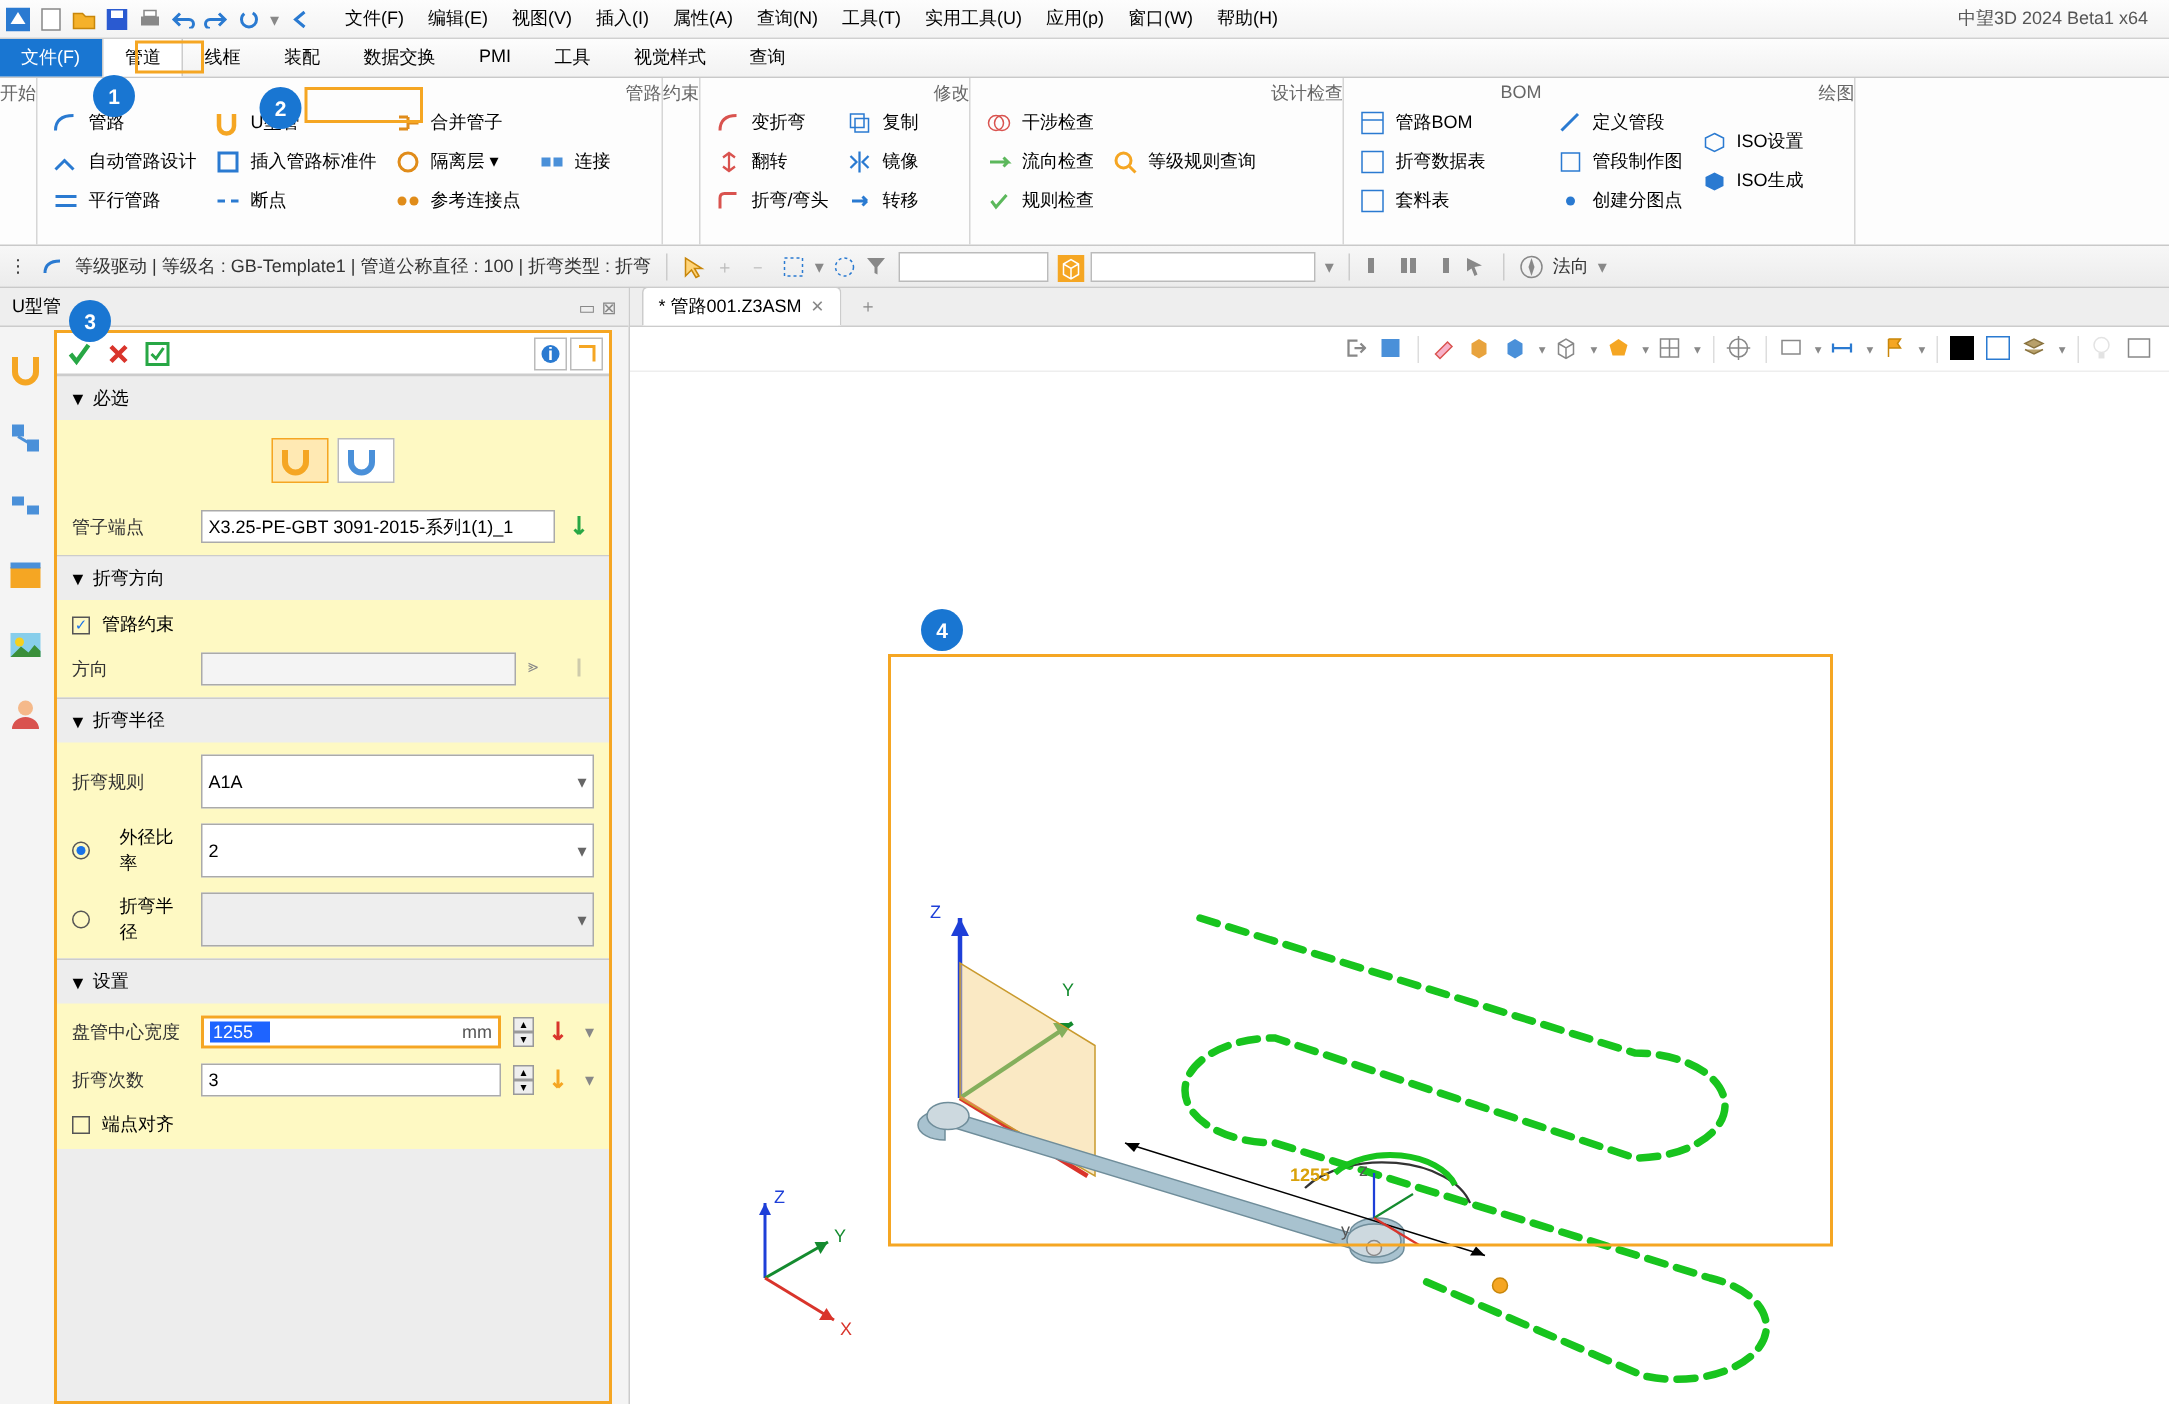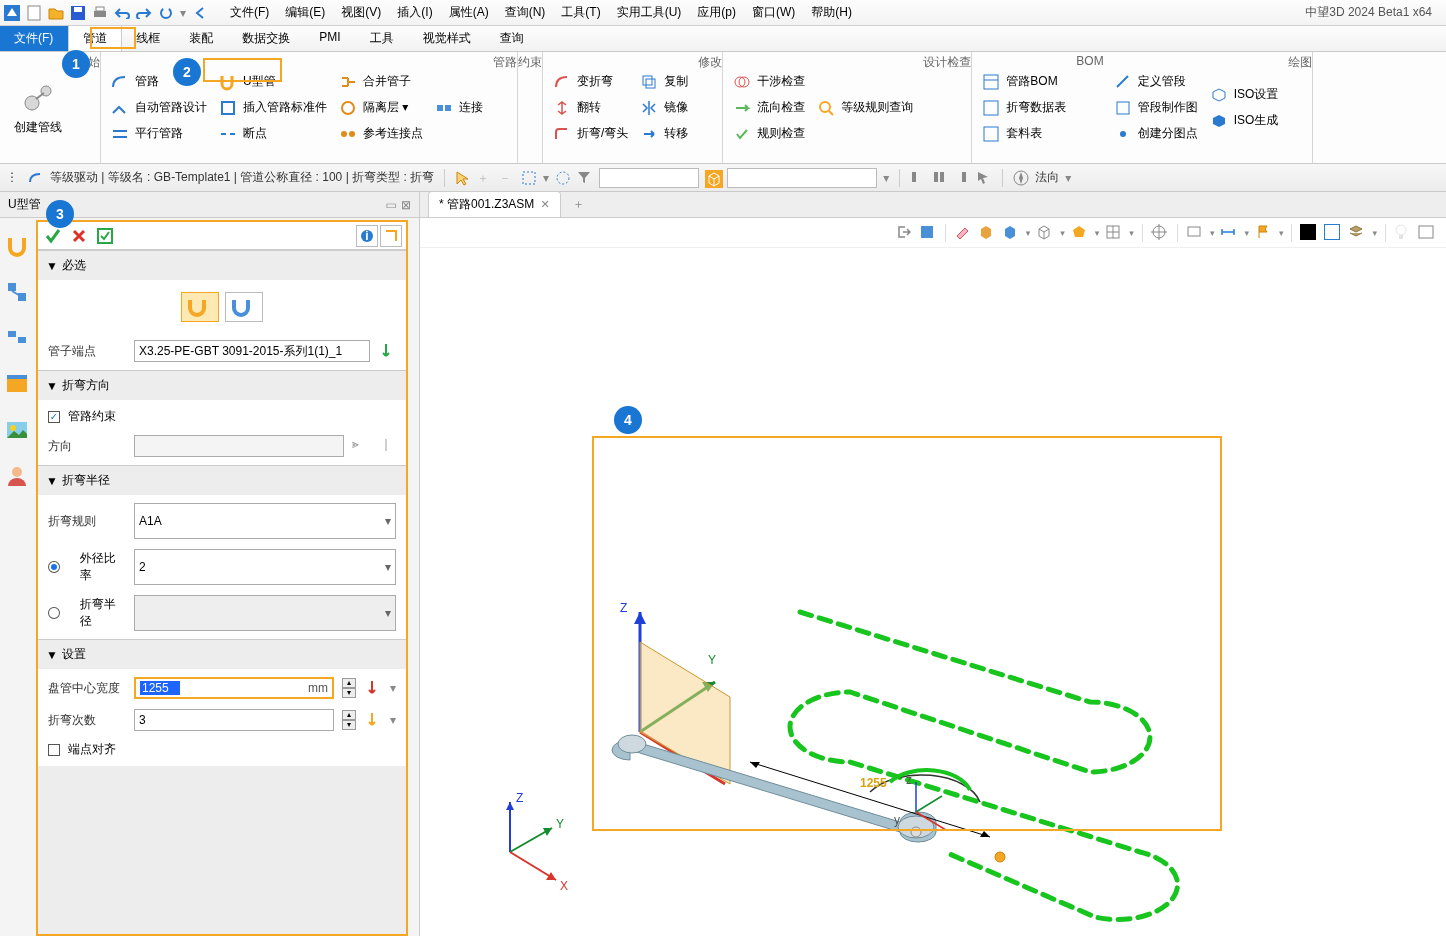--- a/index.html
+++ b/index.html
@@ -42,21 +42,21 @@
 .leftpane { width:420px; border-right:1px solid #ccc; display:flex; flex-direction:column; background:#f4f4f4; }
 .leftpane .panehdr { height:26px; display:flex; align-items:center; padding:0 8px; background:#eee; border-bottom:1px solid #ccc; }
 .leftpane .panehdr .phicons { margin-left:auto; display:flex; gap:4px; color:#888; }
 
 .dialog { margin:2px 0 0 36px; border:2px solid #f5a623; background:#ededed; flex:1; overflow:auto; position:relative; width:372px; }
 .dlgtoolbar { height:28px; background:#fff; display:flex; align-items:center; padding:0 4px; gap:4px; border-bottom:1px solid #ccc; }
 .dlgtoolbar .btn { width:22px; height:22px; display:flex; align-items:center; justify-content:center; border:1px solid transparent; }
 .dlgtoolbar .right { margin-left:auto; display:flex; gap:2px; }
 .section { border-top:1px solid #ccc; background:#ededed; }
 .section .shdr { padding:6px 8px; background:#ededed; font-weight:400; display:flex; align-items:center; gap:4px; }
-.section .sbody { padding:8px 10px; background:#ffffff; display:flex; flex-direction:column; gap:10px; }
+.section .sbody { padding:8px 10px; background:#fef9c3; display:flex; flex-direction:column; gap:10px; }
 .row { display:flex; align-items:center; gap:8px; }
 .row label { width:78px; color:#333; }
 .row .field { flex:1; height:22px; border:1px solid #aaa; background:#fff; padding:0 4px; display:flex; align-items:center; }
 .row .unit { width:30px; text-align:right; color:#555; }
 .row .spin { width:14px; display:flex; flex-direction:column; }
 .row .spin div { height:10px; border:1px solid #999; font-size:8px; text-align:center; line-height:8px; background:#eee; }
 .row .aux { width:18px; height:18px; }
 .selbox { flex:1; height:36px; border:1px solid #aaa; background:#fff; display:flex; align-items:center; padding:0 4px; }
 .selbox .dd { margin-left:auto; color:#666; }
 input[type=text]{ border:none; outline:none; width:100%; background:transparent; font-size:12px; }
@@ -176,30 +176,20 @@
   <div class="tab">数据交换</div>
   <div class="tab">PMI</div>
   <div class="tab">工具</div>
   <div class="tab">视觉样式</div>
   <div class="tab">查询</div>
 </div>
 
 <div class="ribbon">
 
   <div class="group">
-    <div class="items">
-        <div class="vbig">
-      <svg class="bigico" width="36" height="36">
-            <circle cx="12" cy="24" r="7" fill="#d8d8d8" stroke="#888"></circle>
-            <circle cx="26" cy="12" r="5" fill="#d8d8d8" stroke="#888"></circle>
-            <line x1="16" y1="20" x2="24" y2="14" stroke="#888" stroke-width="2"></line>
-          </svg>
-      <span>创建管线</span>
-    </div>
-      </div>
     <div class="lbl">开始</div>
   </div>
 
   <div class="group">
     <div class="items">
       <div class="col3">
         <div class="smallbtn">
             <span class="ico">
               <svg width="18" height="18">
                 <path d="M2 14 Q2 4 14 4" fill="none" stroke="#2a7ad1" stroke-width="2"></path>

